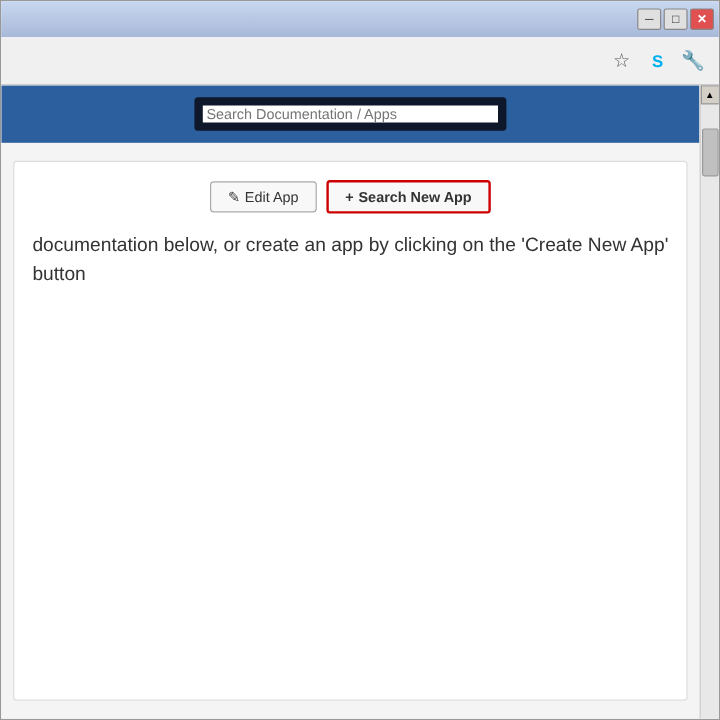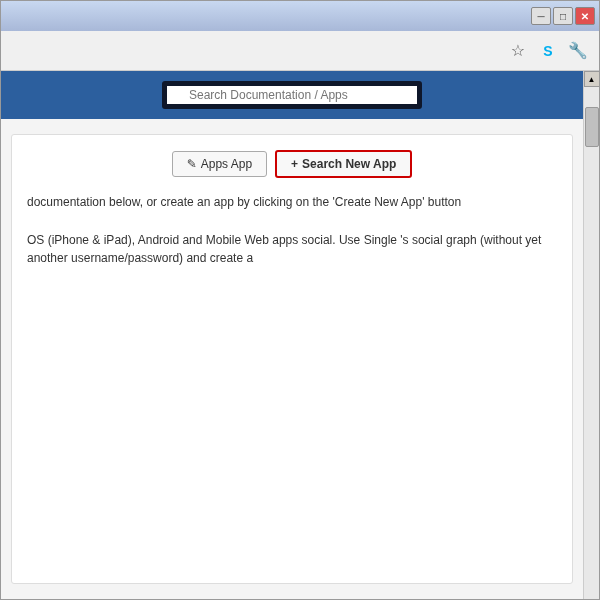--- a/index.html
+++ b/index.html
@@ -104,23 +104,23 @@
       padding: 10px 20px;
       display: flex;
       align-items: center;
       justify-content: center;
       flex-shrink: 0;
     }
 
     .search-input {
       width: 260px;
       height: 28px;
-      border: 5px solid #0f172a;
-      border-radius: 3px;
-      padding: 0 22px;
+      border: 7px solid #0f172a;
+      border-radius: 3px;
+      padding: 0 3px;
       font-size: 12px;
       background: white;
       color: #555;
       outline: none;
     }
 
     
     .content-panel {
       background: white;
       margin: 15px 10px;
@@ -162,21 +162,21 @@
       font-weight: bold;
       color: #333;
       display: flex;
       align-items: center;
       gap: 4px;
     }
 
     
     .text-section {
       margin-bottom: 20px;
-      font-size: 12px;
+      font-size: 16px;
       color: #333;
       line-height: 1.5;
     }
 
     .text-section p {
       margin-bottom: 8px;
     }
 
     
     .scrollbar-track {
@@ -233,37 +233,34 @@
 
       <div class="nav-bar">
         <input class="search-input" type="text" placeholder="Search Documentation / Apps" style="">
       </div>
 
       <div class="content-panel">
 
         <div class="action-bar">
           <button class="btn-edit">
             <span>✎</span>
-            <span>Apps App</span>
+            <span>Edit App</span>
           </button>
           <button class="btn-create">
             <span>+</span>
             <span>Search New App</span>
           </button>
         </div>
 
         <div class="text-section">
           <p>documentation below, or create an app by clicking on the 'Create New App' button</p>
         </div>
 
 
 
-        <div class="text-section">
-          <p>OS (iPhone &amp; iPad), Android and Mobile Web apps social. Use Single 's social graph (without yet another username/password) and create a</p>
-        </div>
       </div>
     </div>
 
     <div class="scrollbar-track">
       <div class="scrollbar-arrow">▲</div>
       <div class="scrollbar-thumb"></div>
     </div>
   </div>
 </div>
 

